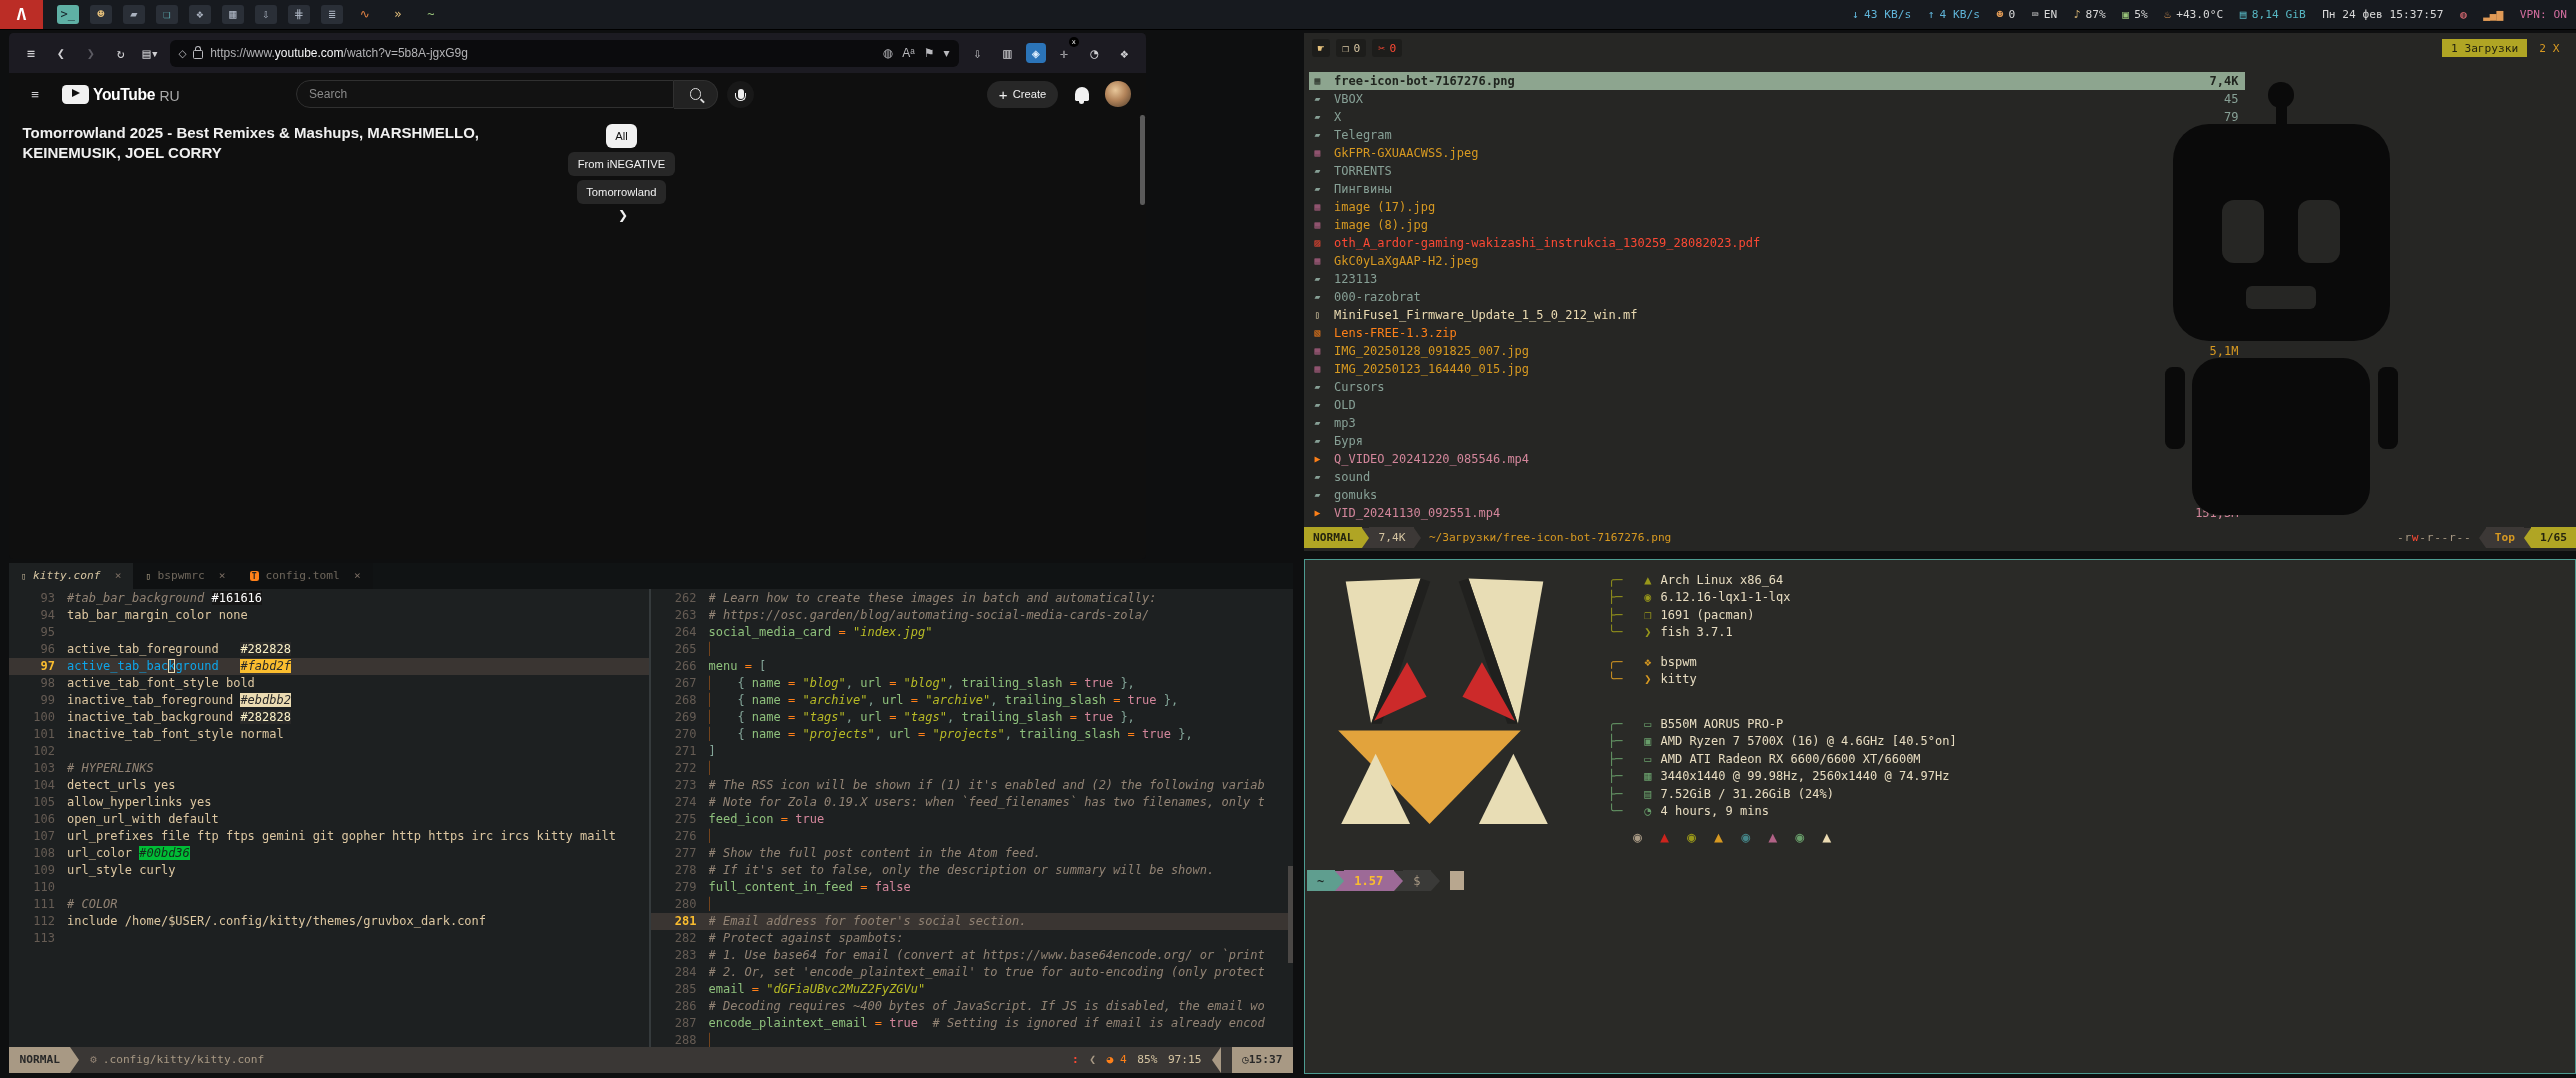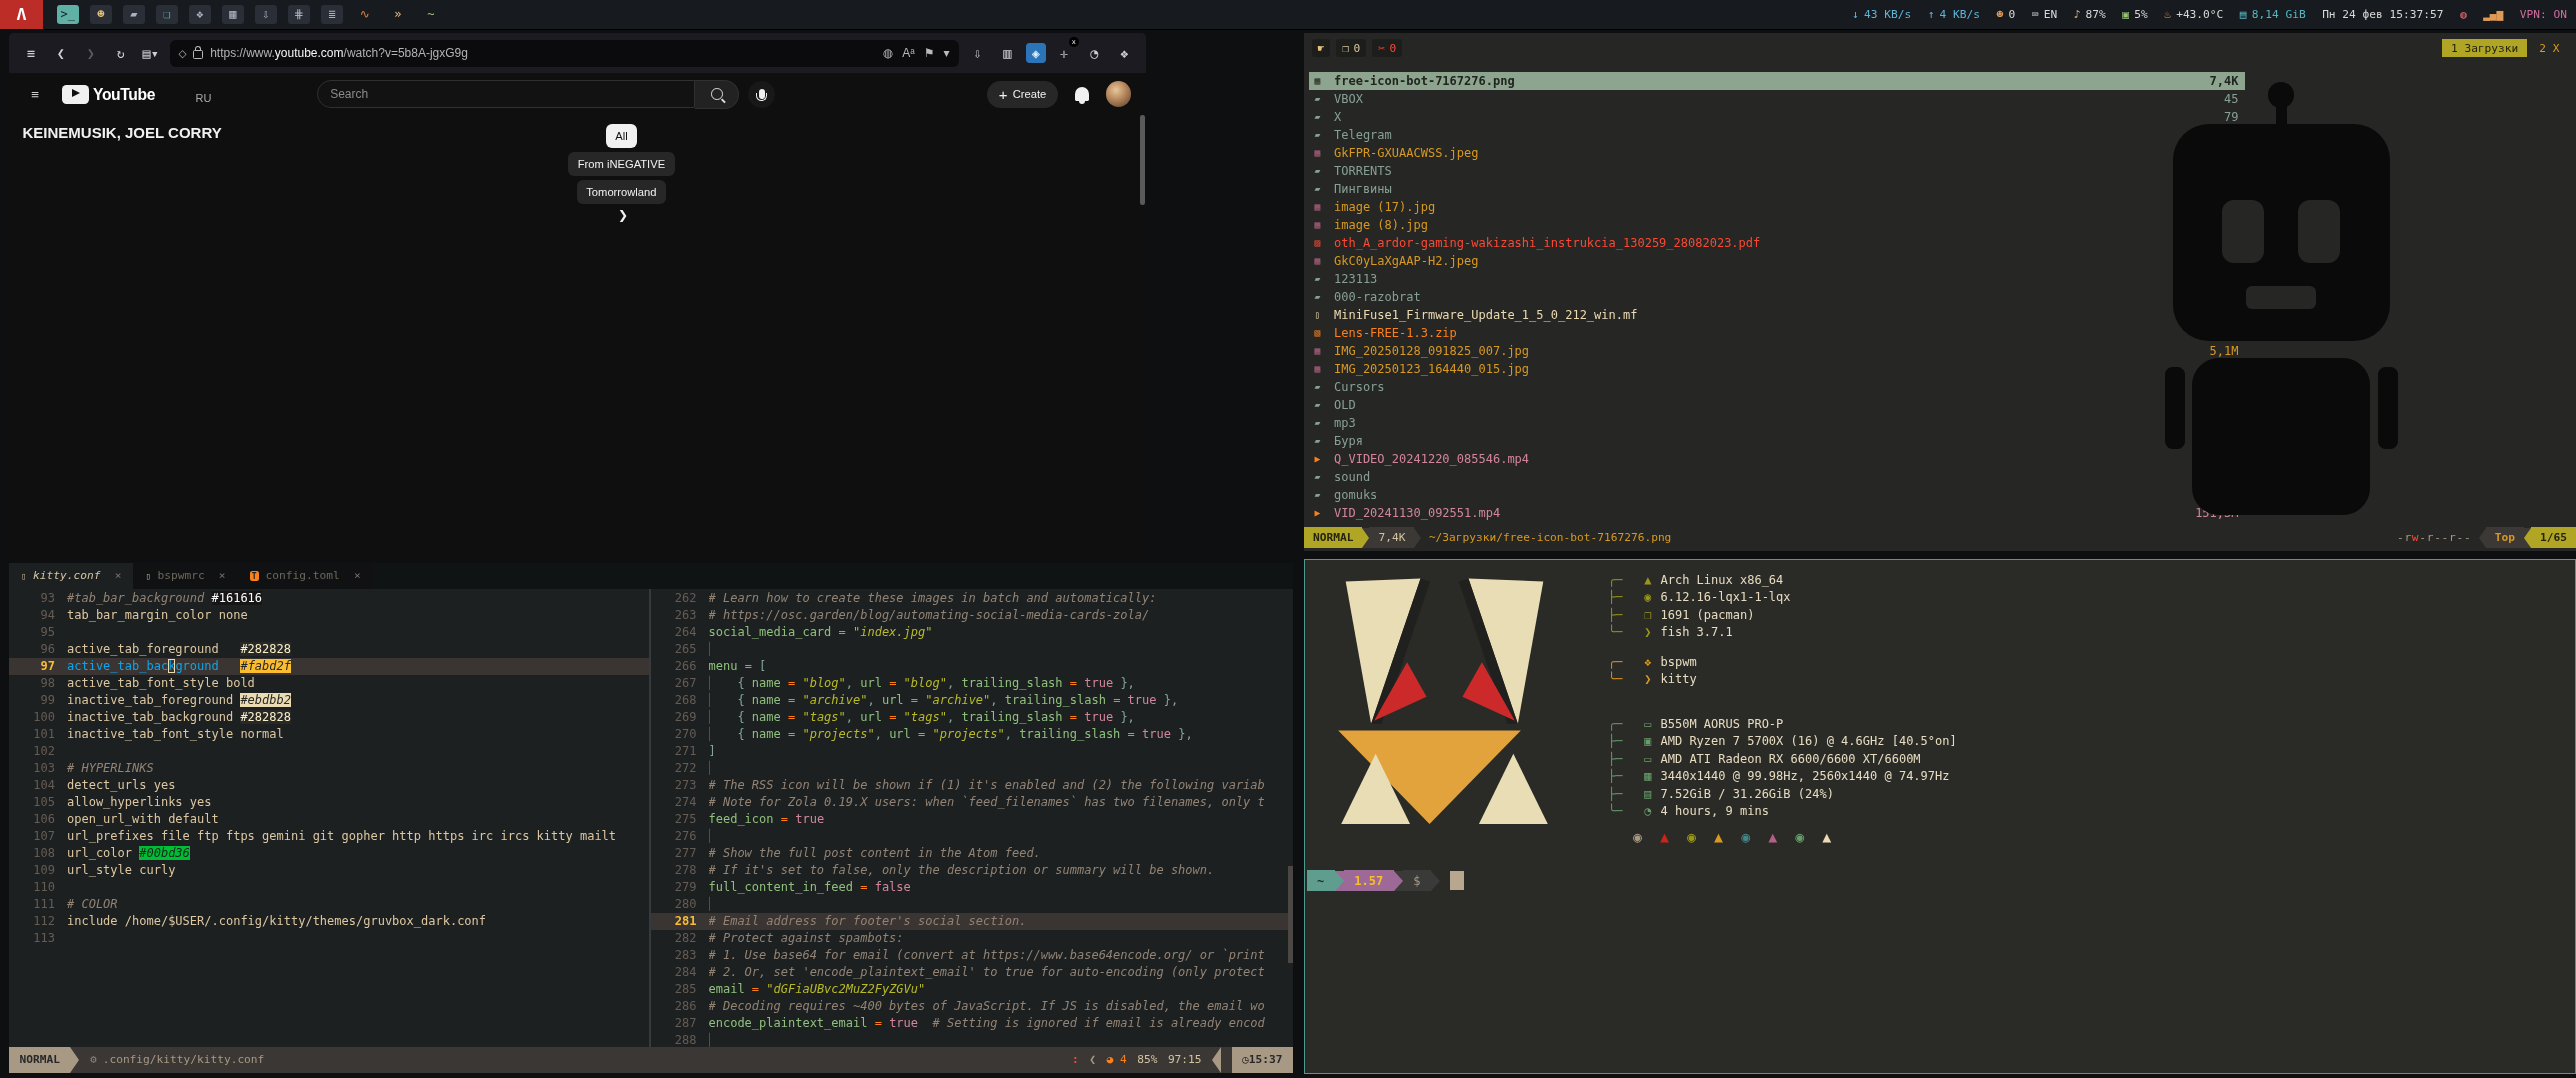--- a/index.html
+++ b/index.html
@@ -41,21 +41,21 @@
     color:#fff;border-radius:50%;font-size:6.7px;display:flex;align-items:center;justify-content:center;}
   .ext-blue{background:#2b74b8;color:#dff0ff;border-radius:3.7px;width:19.5px;height:19.5px;}
 
   #ytheader{height:42px;background:#0f0f0f;display:flex;align-items:center;padding:0 15px;
     font-family:"Liberation Sans",sans-serif;}
   #ytlogo{display:flex;align-items:flex-end;gap:4.5px;margin-left:15px;}
   .yt-play{width:27px;height:19px;background:#f1f1f1;border-radius:4.5px;position:relative;}
   .yt-play:after{content:"";position:absolute;left:10.5px;top:4.5px;border-left:8.2px solid #0f0f0f;
     border-top:4.9px solid transparent;border-bottom:4.9px solid transparent;}
   #ytlogo .wordmark{color:#fff;font-size:15.7px;font-weight:bold;letter-spacing:-0.4px;}
-  #ytlogo .region{color:#aaa;font-size:11px;margin-top:-1.5px;margin-left:36px;}
+  #ytlogo .region{color:#aaa;font-size:14px;margin-top:-1.5px;}
   #ytsearch{display:flex;align-items:center;margin:0 auto;}
   #search-input{width:352px;height:25.5px;background:#121212;border:0.7px solid #303030;border-radius:15px 0 0 15px;
     color:#eee;padding:0 12px;font-size:12px;font-family:"Liberation Sans",sans-serif;outline:none;}
   #search-input::placeholder{color:#8a8a8a;}
   #search-btn{width:43px;height:27px;background:#222;border:0.7px solid #303030;border-left:none;
     border-radius:0 15px 15px 0;display:flex;align-items:center;justify-content:center;}
   .mag{width:9.7px;height:9.7px;border:1.5px solid #ddd;border-radius:50%;position:relative;}
   .mag:after{content:"";position:absolute;width:5.2px;height:1.5px;background:#ddd;transform:rotate(45deg);
     right:-4.5px;bottom:-2.2px;}
   #mic-btn{width:27px;height:27px;border-radius:50%;background:#181818;margin-left:9px;display:flex;
@@ -331,20 +331,21 @@
       <div id="ytactions">
         <span id="create-btn">
             <span class="plus">+</span>
             <span>Create</span>
           </span>
         <span class="bellshape"></span>
         <span id="avatar"></span>
       </div>
     </div>
     <div id="vtitle">
+      <div class="t">Tomorrowland 2025 - Best Remixes &amp; Mashups, MARSHMELLO,</div>
       <div class="t">KEINEMUSIK, JOEL CORRY</div>
       <div id="chips">
           <span class="chip active">All</span>
           <span class="chip">From iNEGATIVE</span>
           <span class="chip">Tomorrowland</span>
           <span class="chev">❯</span>
         </div>
     </div>
     <div id="bscroll"></div>
   </div>

